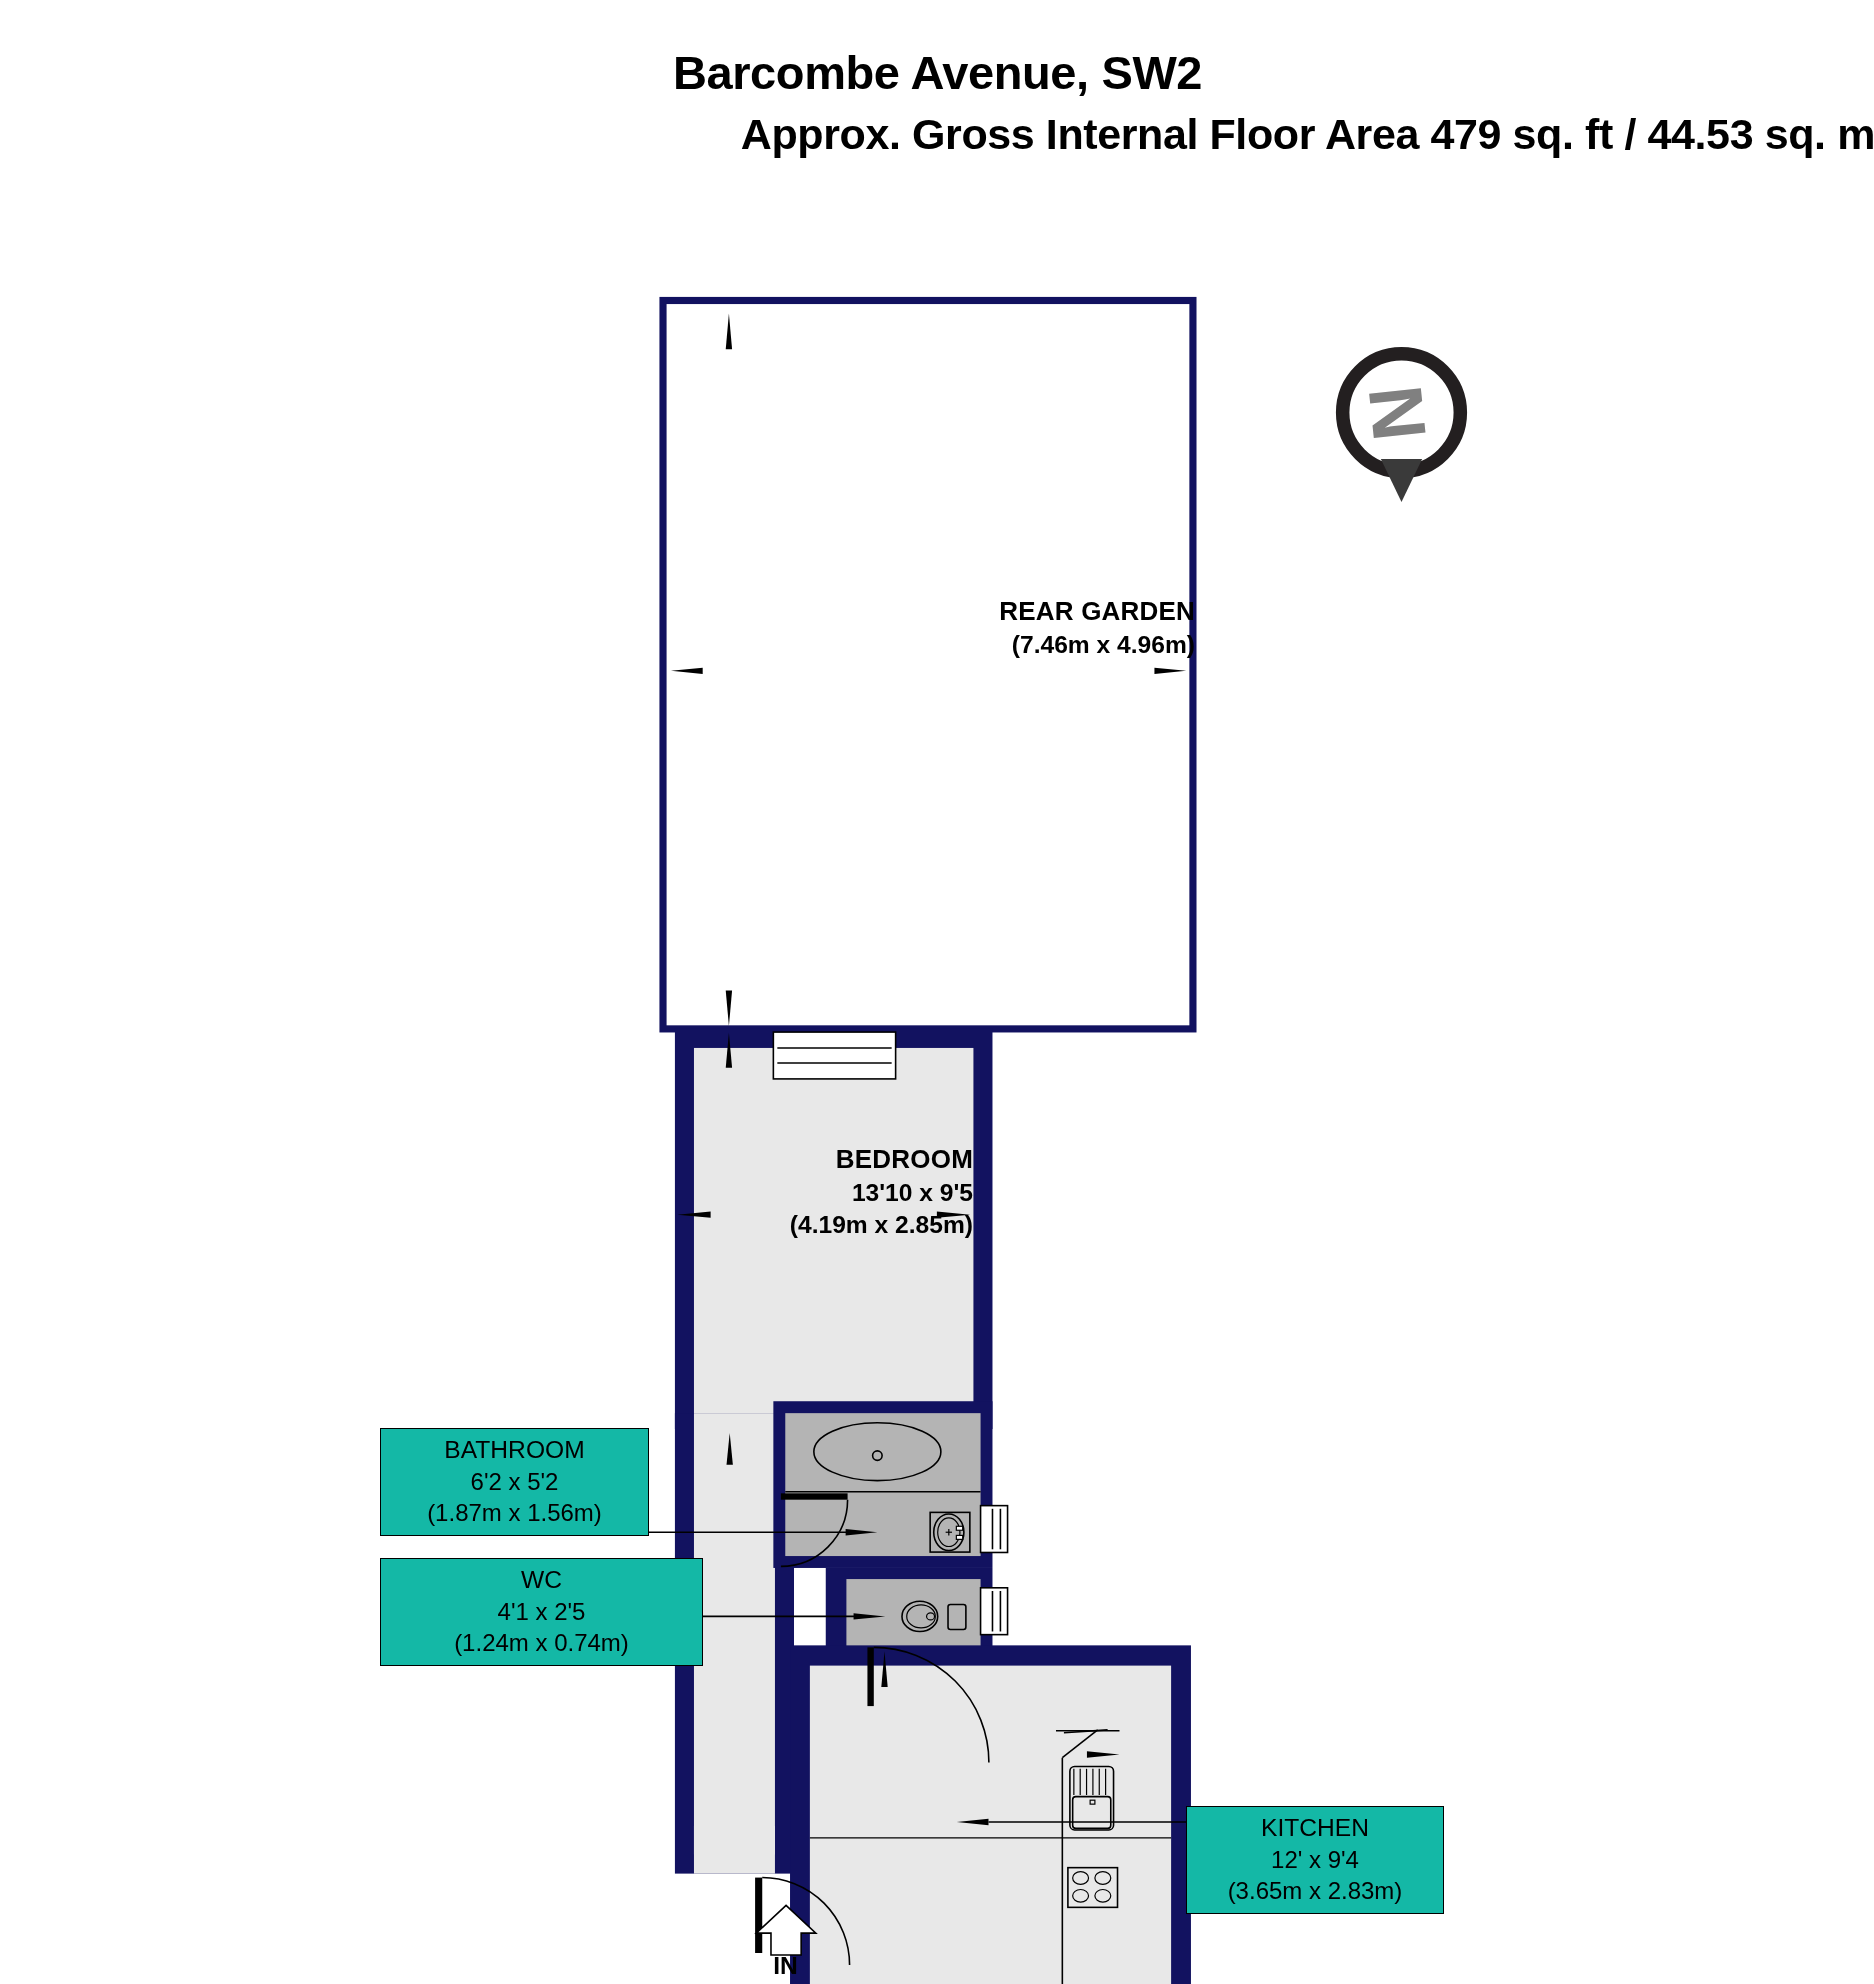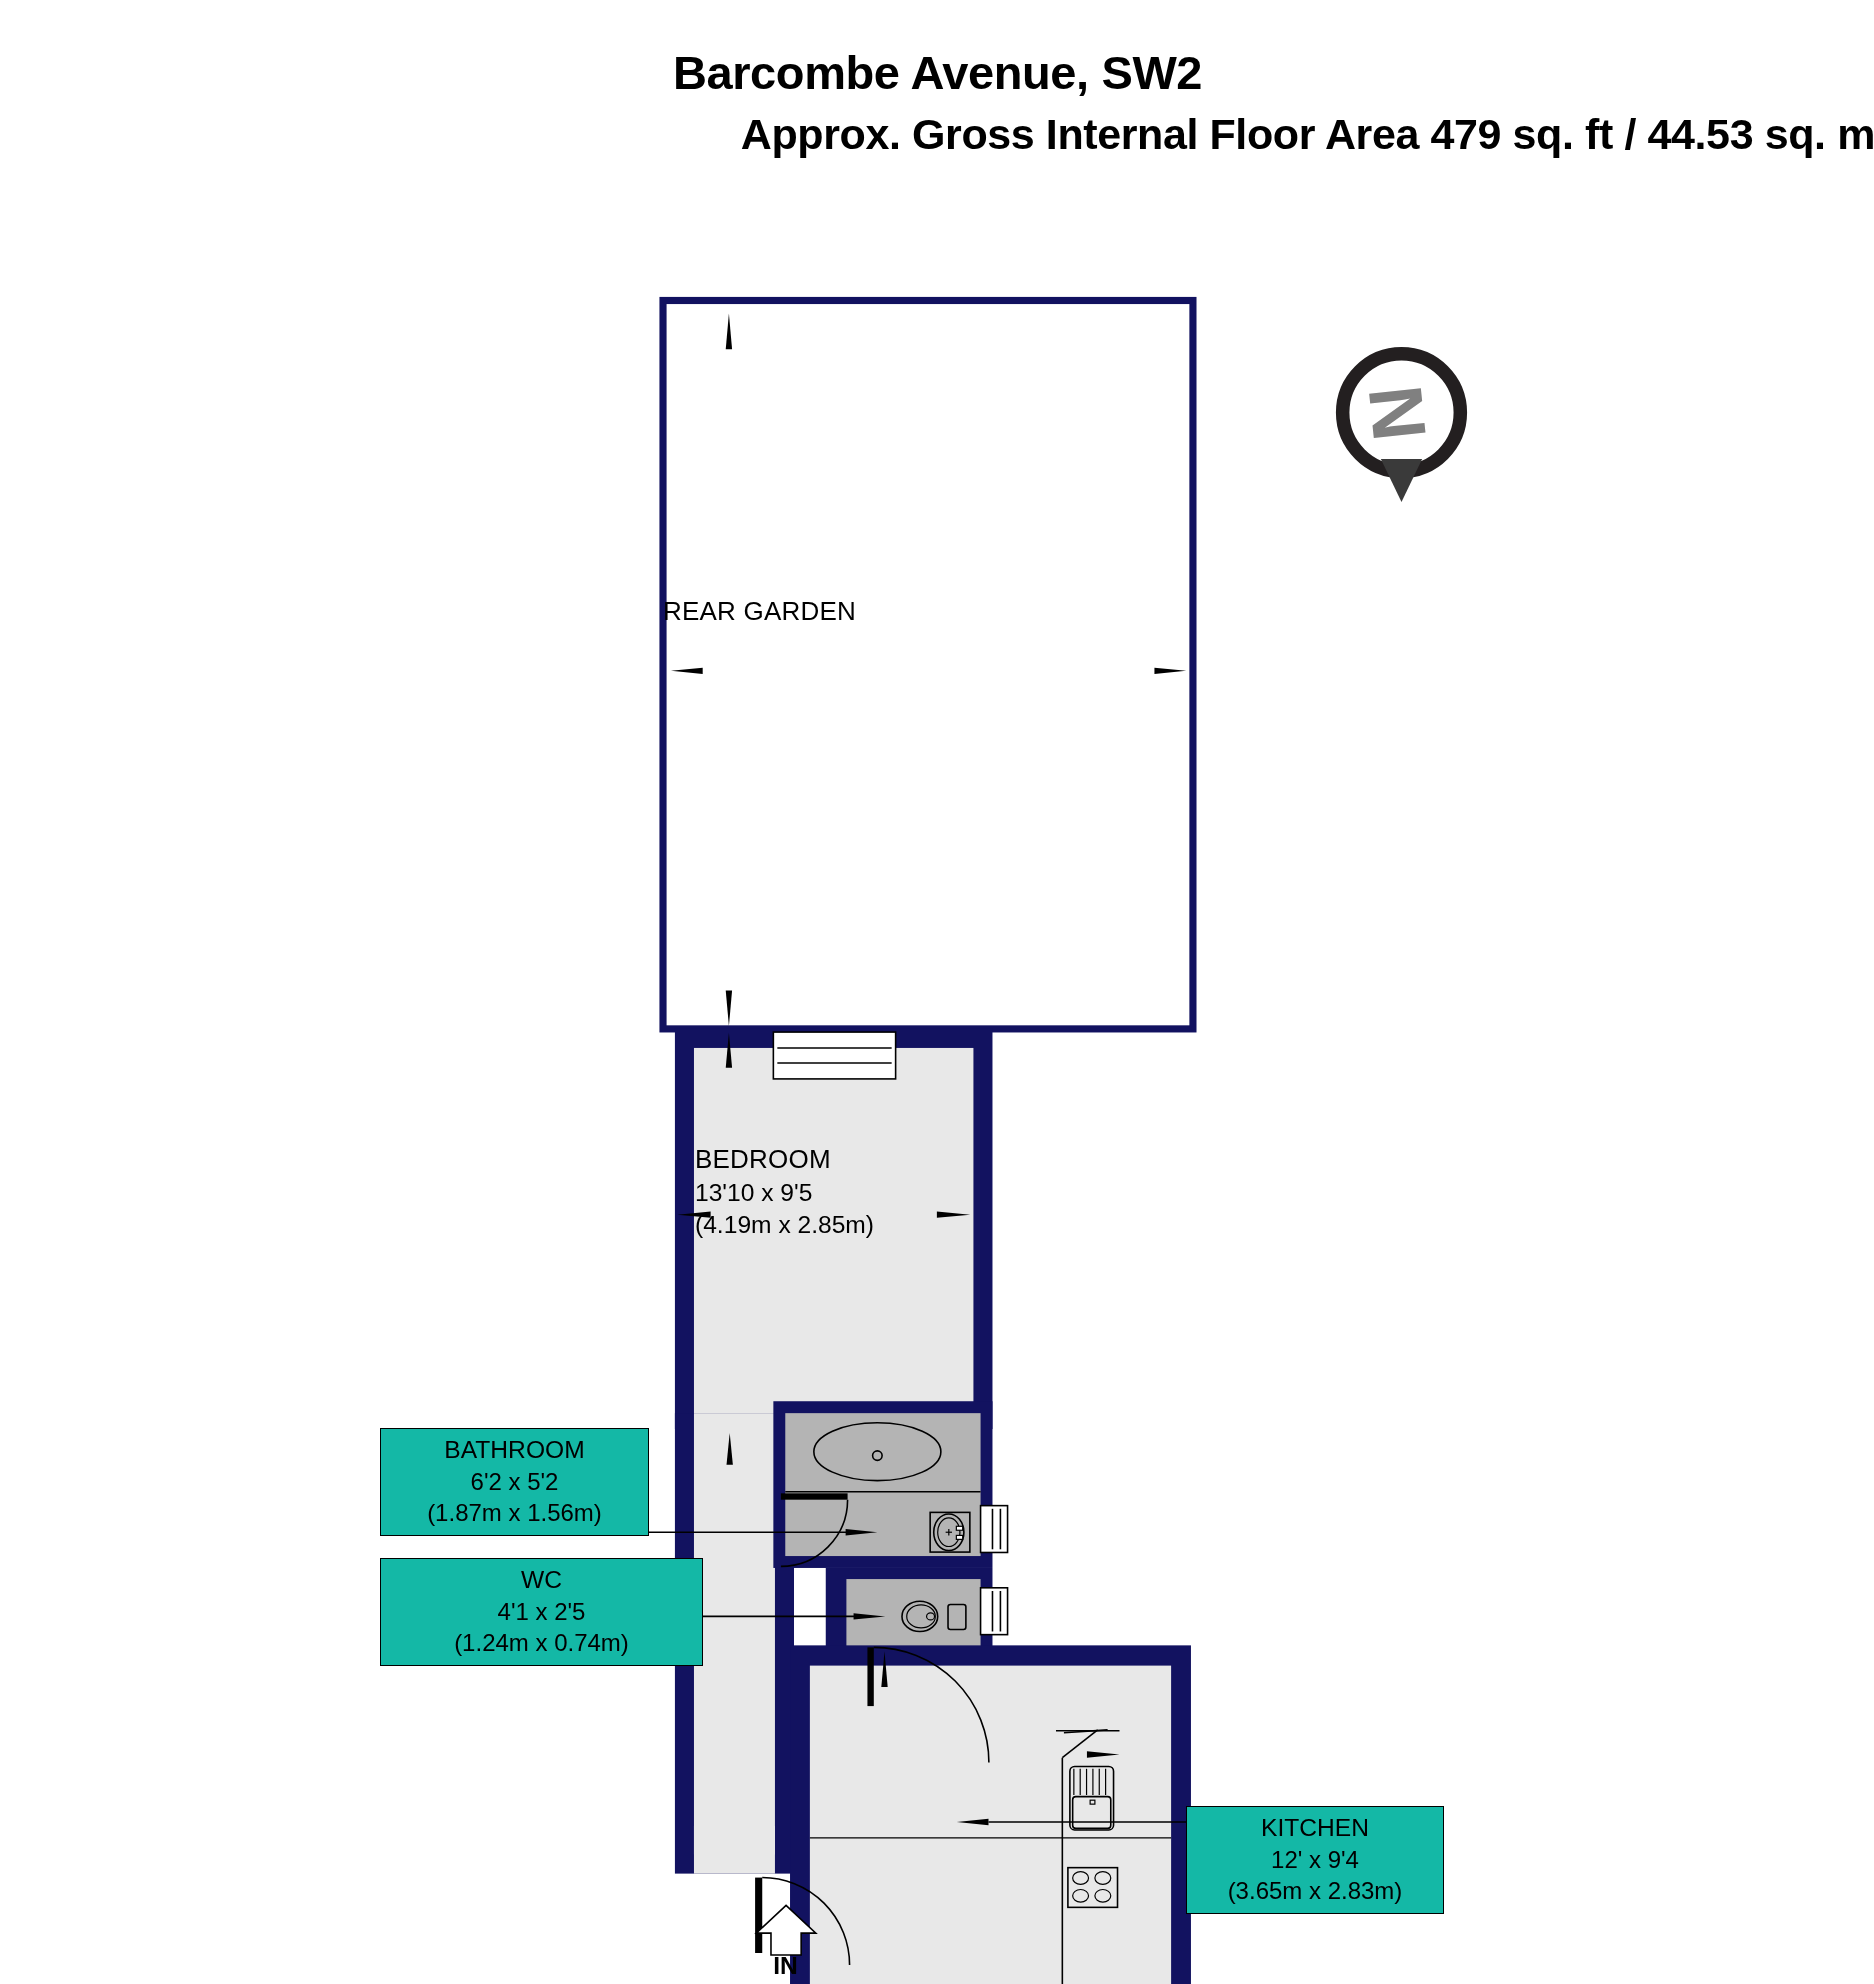--- a/index.html
+++ b/index.html
@@ -56,23 +56,23 @@
     position: absolute;
     left: 1322px;
     top: 335px;
     width: 159px;
     height: 191px;
   }
 
   
   .room-label {
     position: absolute;
-    text-align: left;
-    color: #000000;
-    font-weight: normal;
+    text-align: right;
+    color: #000000;
+    font-weight: bold;
     line-height: 1.30;
     white-space: nowrap;
   }
   .room-label .rl-name { font-size: 26px; letter-spacing: 0.2px; }
   .room-label .rl-imp  { font-size: 24.6px; }
   .room-label .rl-met  { font-size: 24.6px; }
 
   
   .callout {
     position: absolute;
@@ -288,20 +288,21 @@
 </svg>
 
 <svg id="compass" viewBox="0 0 400 480">
   <circle cx="200" cy="195" r="148" fill="#ffffff" stroke="#231f20" stroke-width="34"></circle>
   <polygon points="148,312 252,312 200,420" fill="#3a3a3a"></polygon>
   <text x="200" y="250" font-family="'Liberation Sans', sans-serif" font-size="190" font-weight="bold" fill="#808080" text-anchor="middle" transform="rotate(-96 200 195)">N</text>
 </svg>
 
 <div class="room-label" style="left:663px; top:595px; width:532px;">
   <div class="rl-name">REAR GARDEN</div>
+  <div class="rl-met">(7.46m x 4.96m)</div>
 </div>
 
 <div class="room-label" style="left:695px; top:1143px; width:278px;">
   <div class="rl-name">BEDROOM</div>
   <div class="rl-imp">13'10 x 9'5</div>
   <div class="rl-met">(4.19m x 2.85m)</div>
 </div>
 
 <div class="callout" style="left:380px; top:1428px; width:269px;">
   <div class="rl-name">BATHROOM</div>

